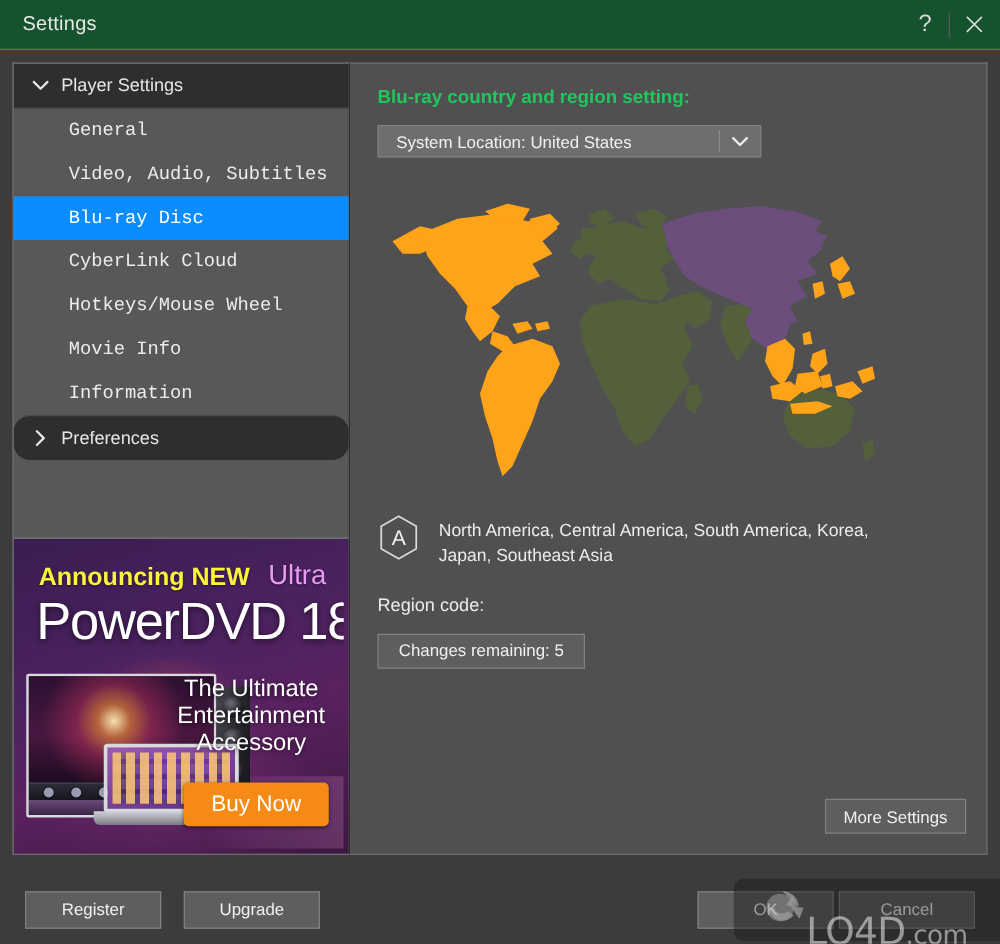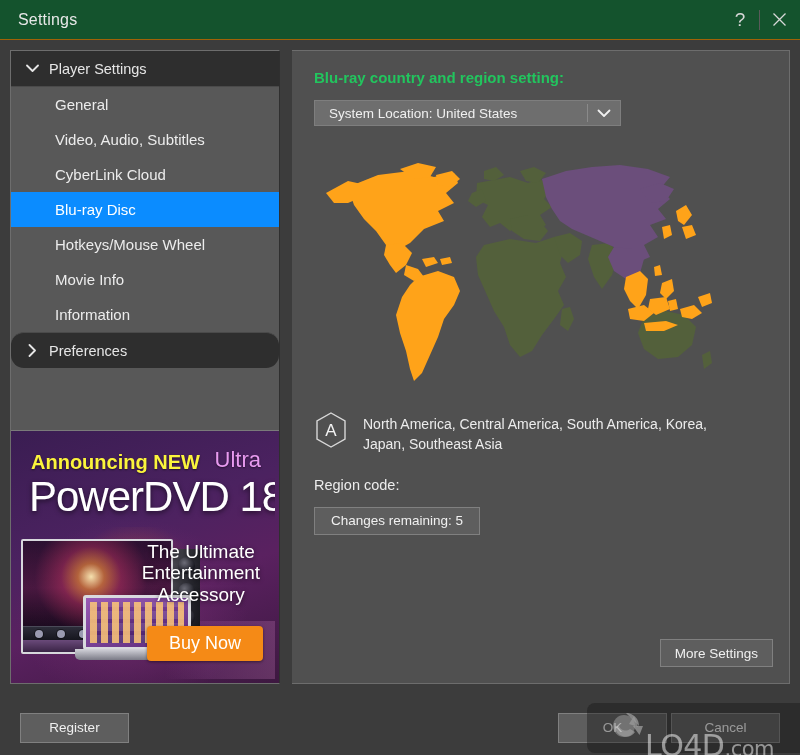--- a/index.html
+++ b/index.html
@@ -36,21 +36,21 @@
   }
   .title-sep {
     width: 1px; height: 20px; background: #5a5a5a; margin: 0 4px;
   }
 
   
   .body-area {
     flex: 1 1 auto;
     display: flex;
     padding: 10px 10px 16px 10px;
-    gap: 12px;
+    gap: 0;
     min-height: 0;
   }
 
   
   .sidebar {
     width: 270px; flex: 0 0 270px;
     background: #585858;
     border: 1px solid #6d6d6d;
     border-right: 1px solid #2f2f2f;
     display: flex; flex-direction: column;
@@ -74,20 +74,21 @@
   .group-label { margin-left: 6px; }
 
   .nav-list { display: flex; flex-direction: column; }
   .nav-item {
     height: 35px; flex: 0 0 35px;
     display: flex; align-items: center;
     padding-left: 44px;
     color: #ececec; font-size: 15px;
     cursor: pointer;
     background: #585858;
+    font-family: Liberation Mono, monospace;
   }
   .nav-item.selected { background: #0b8cff; color: #ffffff; }
   .sidebar-filler { flex: 1 1 auto; background: #585858; min-height: 8px; }
 
   
   .ad {
     position: relative;
     flex: 0 0 253px;
     height: 253px;
     margin: 0;
@@ -317,25 +318,25 @@
         <span class="group-label">Player Settings</span>
       </div>
 
       <div class="nav-list">
         <div class="nav-item">
           <span>General</span>
         </div>
         <div class="nav-item">
           <span>Video, Audio, Subtitles</span>
         </div>
+        <div class="nav-item selected">
+          <span>Blu-ray Disc</span>
+        </div>
         <div class="nav-item">
           <span>CyberLink Cloud</span>
-        </div>
-        <div class="nav-item selected">
-          <span>Blu-ray Disc</span>
         </div>
         <div class="nav-item">
           <span>Hotkeys/Mouse Wheel</span>
         </div>
         <div class="nav-item">
           <span>Movie Info</span>
         </div>
         <div class="nav-item">
           <span>Information</span>
         </div>
@@ -490,20 +491,21 @@
 
       <div class="btn btn-changes">Changes remaining: 5</div>
 
       <div class="btn btn-more">More Settings</div>
     </div>
   </div>
 
   <div class="footer">
     <div class="footer-left">
       <div class="btn btn-footer">Register</div>
+      <div class="btn btn-footer">Upgrade</div>
     </div>
     <div class="footer-right">
       <div class="btn btn-footer">OK</div>
       <div class="btn btn-footer">Cancel</div>
     </div>
 
     <div class="watermark">
       <span class="wm-logo">
         <svg width="34" height="34" viewBox="0 0 34 34" aria-hidden="true">
           <path d="M17 4 A13 13 0 0 1 30 17 L24 17 L30.5 26 L34 17 L30 17" fill="#e8e8e8" opacity=".75"></path>

